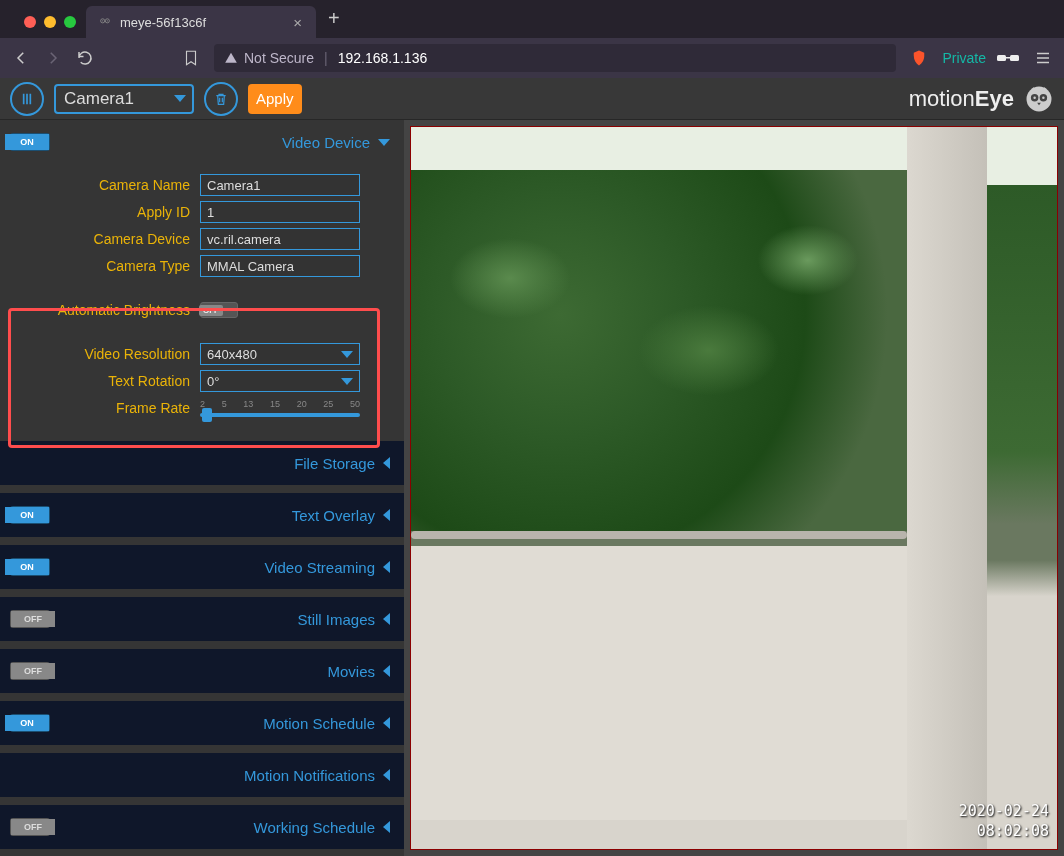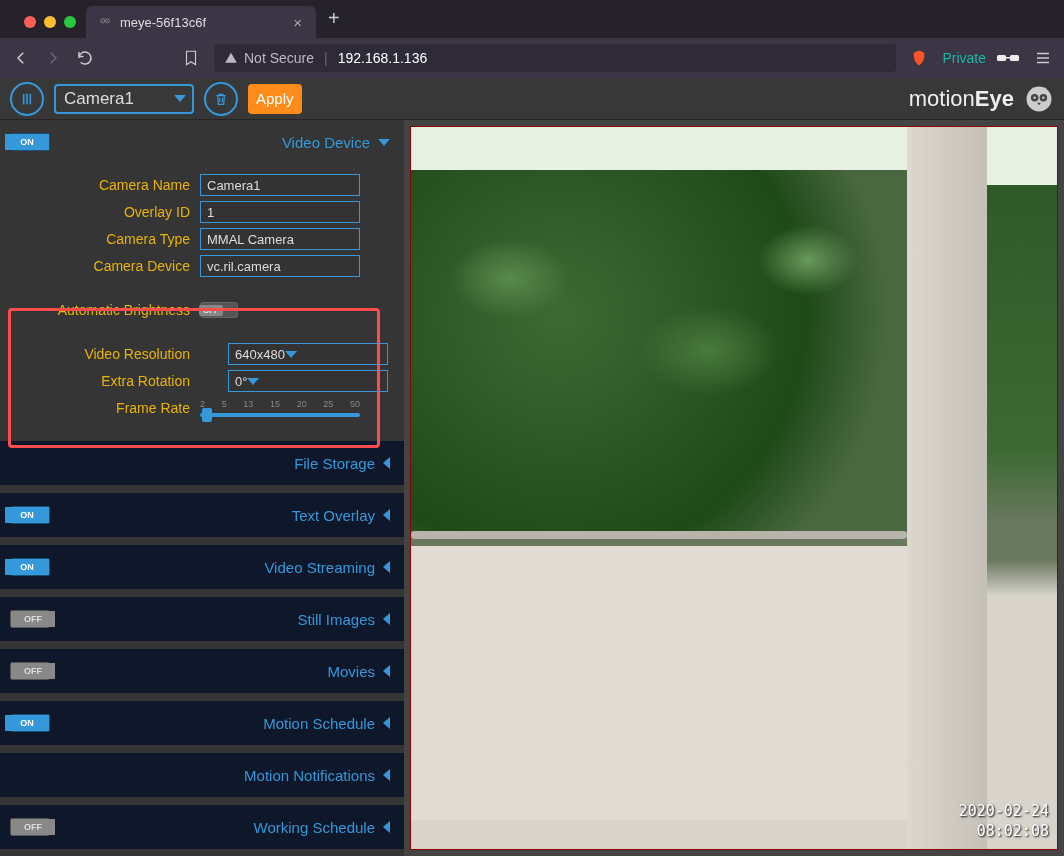--- a/index.html
+++ b/index.html
@@ -42,21 +42,21 @@
   .toggle{width:40px;height:18px;border-radius:3px;background:#3498db;position:relative;margin-right:auto;display:flex;align-items:center;}
   .toggle .knob{position:absolute;right:1px;top:1px;width:44px;height:16px;background:#3498db;border-radius:0;color:#fff;font-size:9px;font-weight:700;display:flex;align-items:center;justify-content:center;}
   .toggle.on{background:#1b4f72;}
   .toggle.on .knob{right:1px;}
   .toggle.off{background:#555;}
   .toggle.off .knob{left:1px;right:auto;background:#888;color:#ddd;}
   .section-body{background:#353535;padding:6px 14px 10px 14px;}
   .row{display:flex;align-items:center;min-height:24px;gap:10px;margin:3px 0;}
   .row label{width:176px;text-align:right;color:#eab308;font-size:14px;}
   .row .field{width:160px;height:22px;background:#333;border:1px solid #3498db;color:#ddd;font-size:13px;padding:0 6px;display:flex;align-items:center;}
-  .row .field.select{justify-content:flex-start;margin-left:28px;}
+  .row .field.select{justify-content:space-between;}
   .row .field .sel-chev{color:#3498db;}
   .mini-toggle{width:38px;height:16px;border-radius:3px;background:#555;position:relative;font-size:8px;color:#aaa;font-weight:700;display:flex;align-items:center;justify-content:center;border:1px solid #666;}
   .mini-toggle span{background:#888;color:#eee;border-radius:2px;padding:1px 4px;margin-left:-16px;}
   .highlight{position:absolute;border:3px solid #ff4d4d;border-radius:4px;pointer-events:none;}
   .slider-row{display:flex;flex-direction:column;gap:2px;width:160px;}
   .ticks{display:flex;justify-content:space-between;font-size:9px;color:#888;}
   .track{height:4px;background:#3498db;border-radius:2px;position:relative;margin-top:2px;}
   .thumb{position:absolute;left:2px;top:-5px;width:10px;height:14px;background:#3498db;border-radius:2px;}
   .textarea{width:160px;height:42px;background:#333;border:1px solid #3498db;}
   .tri{width:0;height:0;border-top:6px solid transparent;border-bottom:6px solid transparent;border-right:7px solid #3498db;}
@@ -179,35 +179,35 @@
           <span class="tri down"></span>
         </div>
         <div class="section-body" style="position:relative;">
           <div class="row">
               <label>Camera Name</label>
               <div class="field">
                 <span>Camera1</span>
               </div>
             </div>
           <div class="row">
-              <label>Overlay ID</label>
+              <label>Apply ID</label>
               <div class="field">
                 <span>1</span>
+              </div>
+            </div>
+          <div class="row">
+              <label>Camera Device</label>
+              <div class="field">
+                <span>vc.ril.camera</span>
               </div>
             </div>
           <div class="row">
               <label>Camera Type</label>
               <div class="field">
                 <span>MMAL Camera</span>
-              </div>
-            </div>
-          <div class="row">
-              <label>Camera Device</label>
-              <div class="field">
-                <span>vc.ril.camera</span>
               </div>
             </div>
           <div style="height:14px"></div>
           <div class="row">
               <label>Automatic Brightness</label>
               <div class="mini-toggle">
                 <span>OFF</span>
               </div>
             </div>
           <div style="height:14px"></div>
@@ -215,21 +215,21 @@
           <div class="highlight" style="left:8px;top:144px;width:372px;height:140px;"></div>
 
           <div class="row">
               <label>Video Resolution</label>
               <div class="field select">
                 <span>640x480</span>
                 <span class="sel-chev tri down"></span>
               </div>
             </div>
           <div class="row">
-              <label>Extra Rotation</label>
+              <label>Text Rotation</label>
               <div class="field select">
                 <span>0°</span>
                 <span class="sel-chev tri down"></span>
               </div>
             </div>
           <div class="row">
               <label>Frame Rate</label>
             <div class="slider-row">
               <div class="ticks">
                 <span>2</span>

